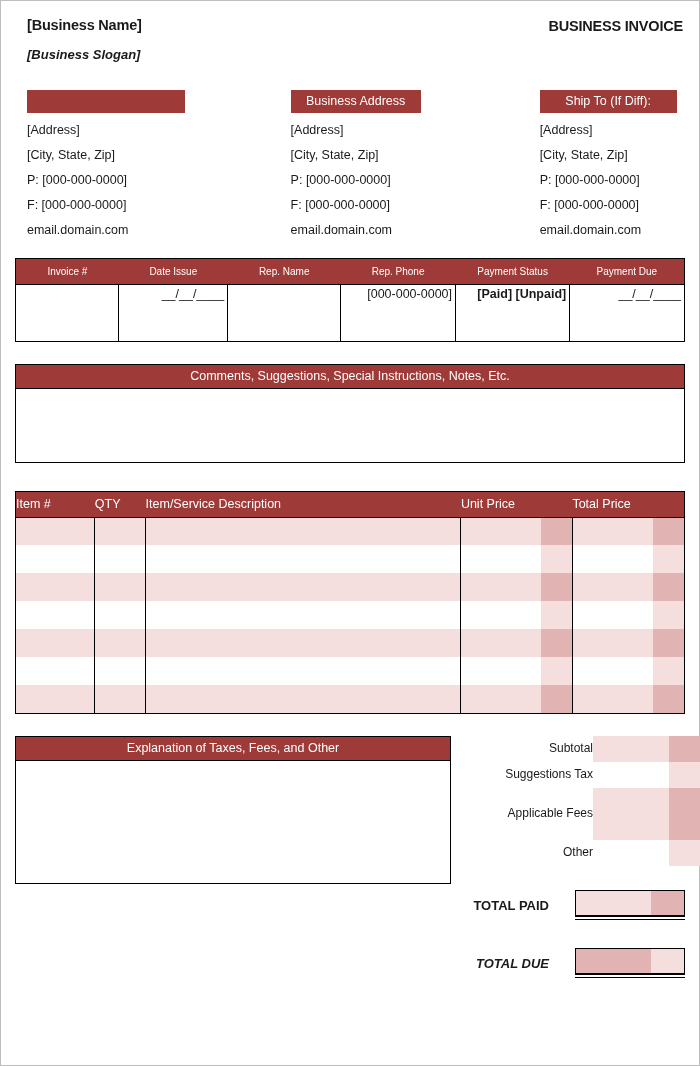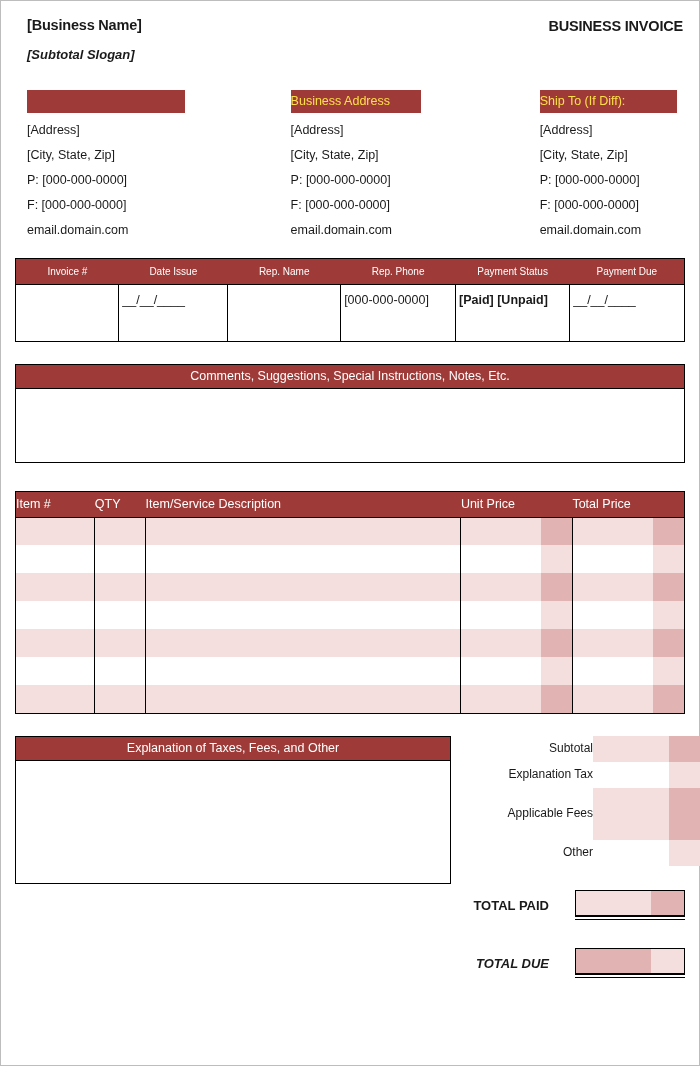--- a/index.html
+++ b/index.html
@@ -48,24 +48,25 @@
     margin-top: 28px;
     padding-left: 12px;
   }
   .addr-col { position: relative; }
   .addr-col.c1 { width: 272px; }
   .addr-col.c2 { width: 257px; }
   .addr-col.c3 { width: 150px; }
 
   .addr-head {
     background: #9e3b38;
-    color: #fde047;
+    color: #ffffff;
     font-size: 12.5px;
     height: 23px;
     line-height: 23px;
+    text-align: center;
     margin-bottom: 10px;
   }
   .addr-head.blank { width: 158px; }
   .addr-head.w2 { width: 130px; }
   .addr-head.w3 { width: 137px; }
 
   .addr-line {
     font-size: 12.5px;
     margin-bottom: 11px;
     white-space: nowrap;
@@ -89,23 +90,23 @@
     font-size: 10px;
     padding: 7px 2px;
     text-align: center;
     vertical-align: top;
     border: none;
   }
   .inv-table td {
     border-left: 1.5px solid #000;
     border-right: 1.5px solid #000;
     font-size: 12.5px;
-    text-align: left;
+    text-align: right;
     vertical-align: top;
-    padding: 8px 3px;
+    padding: 2px 3px;
     height: 56px;
   }
   .inv-table td:first-child { border-left: none; }
   .inv-table td:last-child { border-right: none; }
   .inv-table tr.body-row td { border-top: 1.5px solid #000; }
   .bold { font-weight: bold; }
   .dateline { letter-spacing: 0px; }
 
   
   .section-head {
@@ -233,21 +234,21 @@
   .grand-right { display: flex; flex-direction: column; align-items: flex-start; }
 </style>
 </head>
 <body>
 
 <div class="page">
 
   <div class="top-header">
     <div class="biz-block">
       <div class="biz-name">[Business Name]</div>
-      <div class="biz-slogan">[Subtotal Slogan]</div>
+      <div class="biz-slogan">[Business Slogan]</div>
     </div>
     <div class="doc-title">BUSINESS INVOICE</div>
   </div>
 
   <div class="addr-row">
 
     <div class="addr-col c1">
       <div class="addr-head blank"></div>
       <div class="addr-line">[Address]</div>
       <div class="addr-line">[City, State, Zip]</div>
@@ -477,21 +478,21 @@
             <tr>
           <td class="t-label">Subtotal</td>
           <td class="t-valbox" style="border-bottom:none;height:26px">
             <div class="t-valcell">
                   <div class="l tint-a"></div>
                   <div class="r tint-a-dark"></div>
                 </div>
           </td>
         </tr>
         <tr>
-          <td class="t-label">Explanation Tax</td>
+          <td class="t-label">Suggestions Tax</td>
           <td class="t-valbox" style="border-top:none;border-bottom:none;height:26px">
             <div class="t-valcell">
                   <div class="l tint-b"></div>
                   <div class="r tint-b-dark"></div>
                 </div>
           </td>
         </tr>
         <tr>
           <td class="t-label" style="line-height:1.45">Applicable Fees</td>
           <td class="t-valbox" style="border-top:none;border-bottom:none;height:52px">

